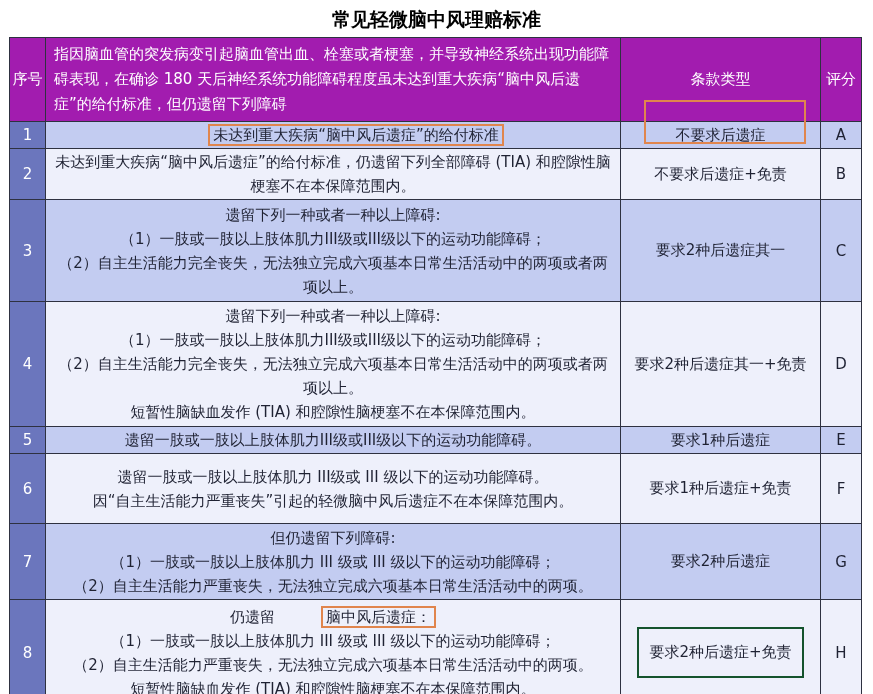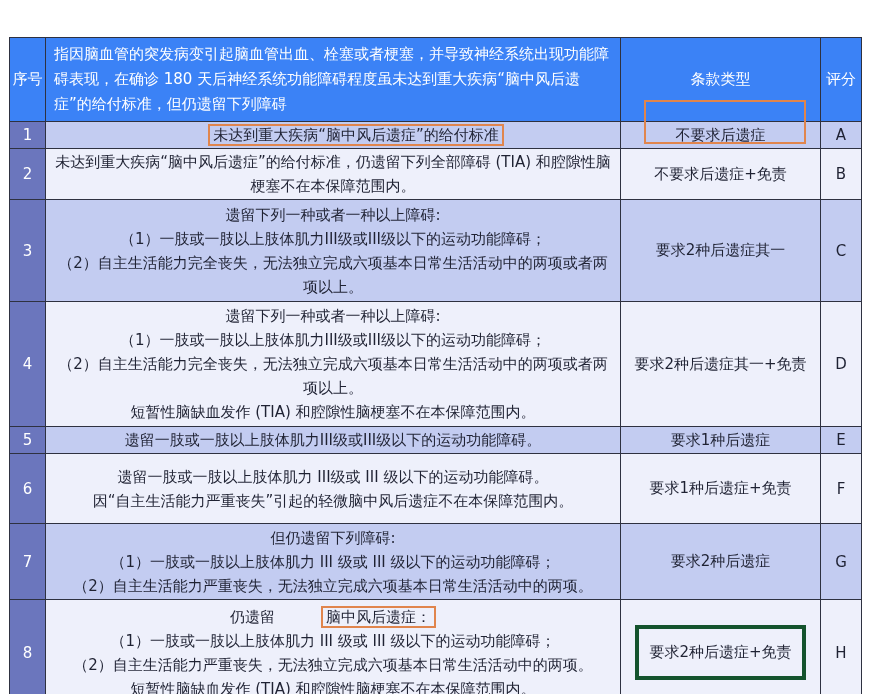--- a/index.html
+++ b/index.html
@@ -5,42 +5,43 @@
   html,body{margin:0;padding:0;background:#ffffff;}
   body{width:873px;height:694px;overflow:hidden;
        font-family:"DejaVu Sans","Liberation Sans",sans-serif;color:#1f2233;}
   .page{position:relative;width:873px;height:694px;}
   .title{position:absolute;top:7px;left:0;width:100%;text-align:center;
          font-size:19px;font-weight:bold;color:#000;}
   table.claims{position:absolute;left:9px;top:37px;width:852px;
                border-collapse:collapse;table-layout:fixed;}
   td,th{border:1px solid #2e3140;vertical-align:middle;font-weight:normal;text-align:center;}
   
-  tr.hdr th{background:#3b82f6;color:#ffffff;font-size:15px;}
+  tr.hdr th{background:#a21caf;color:#ffffff;font-size:15px;}
   th.h-desc{text-align:left;padding:4px 8px;line-height:25px;}
   
   td.num{background:#6b76bd;color:#ffffff;text-align:center;font-size:15px;}
   
   td.desc{padding:1px 6px;font-size:15px;}
   td.desc .line{line-height:24px;}
   td.clause{text-align:center;font-size:15px;margin-left:41px;}
   td.score{text-align:center;font-size:15px;}
   tbody tr.r-odd  td.desc, tbody tr.r-odd  td.clause, tbody tr.r-odd  td.score{background:#c3ccf1;}
   tbody tr.r-even td.desc, tbody tr.r-even td.clause, tbody tr.r-even td.score{background:#eef0fb;}
   
   .obox{border:2px solid #e0854d;padding:0 3px;margin-left:46px;}
-  .obox-pad{display:inline-block;border:4px solid #14532d;padding:14px 10px;text-align:right;}
+  .obox-pad{display:inline-block;border:2px solid #14532d;padding:14px 10px;text-align:right;}
   .overlay-box{position:absolute;left:644px;top:100px;width:158px;height:40px;
                border:2px solid #e0854d;pointer-events:none;}
 </style>
 </head>
 <body>
 
 <div class="page">
 
+  <div class="title">常见轻微脑中风理赔标准</div>
 
   <table class="claims">
     <colgroup>
       <col style="width:36px">
         <col style="width:575px">
         <col style="width:200px">
         <col style="width:41px">
     </colgroup>
     <thead>
       <tr class="hdr" style="height:76px">

